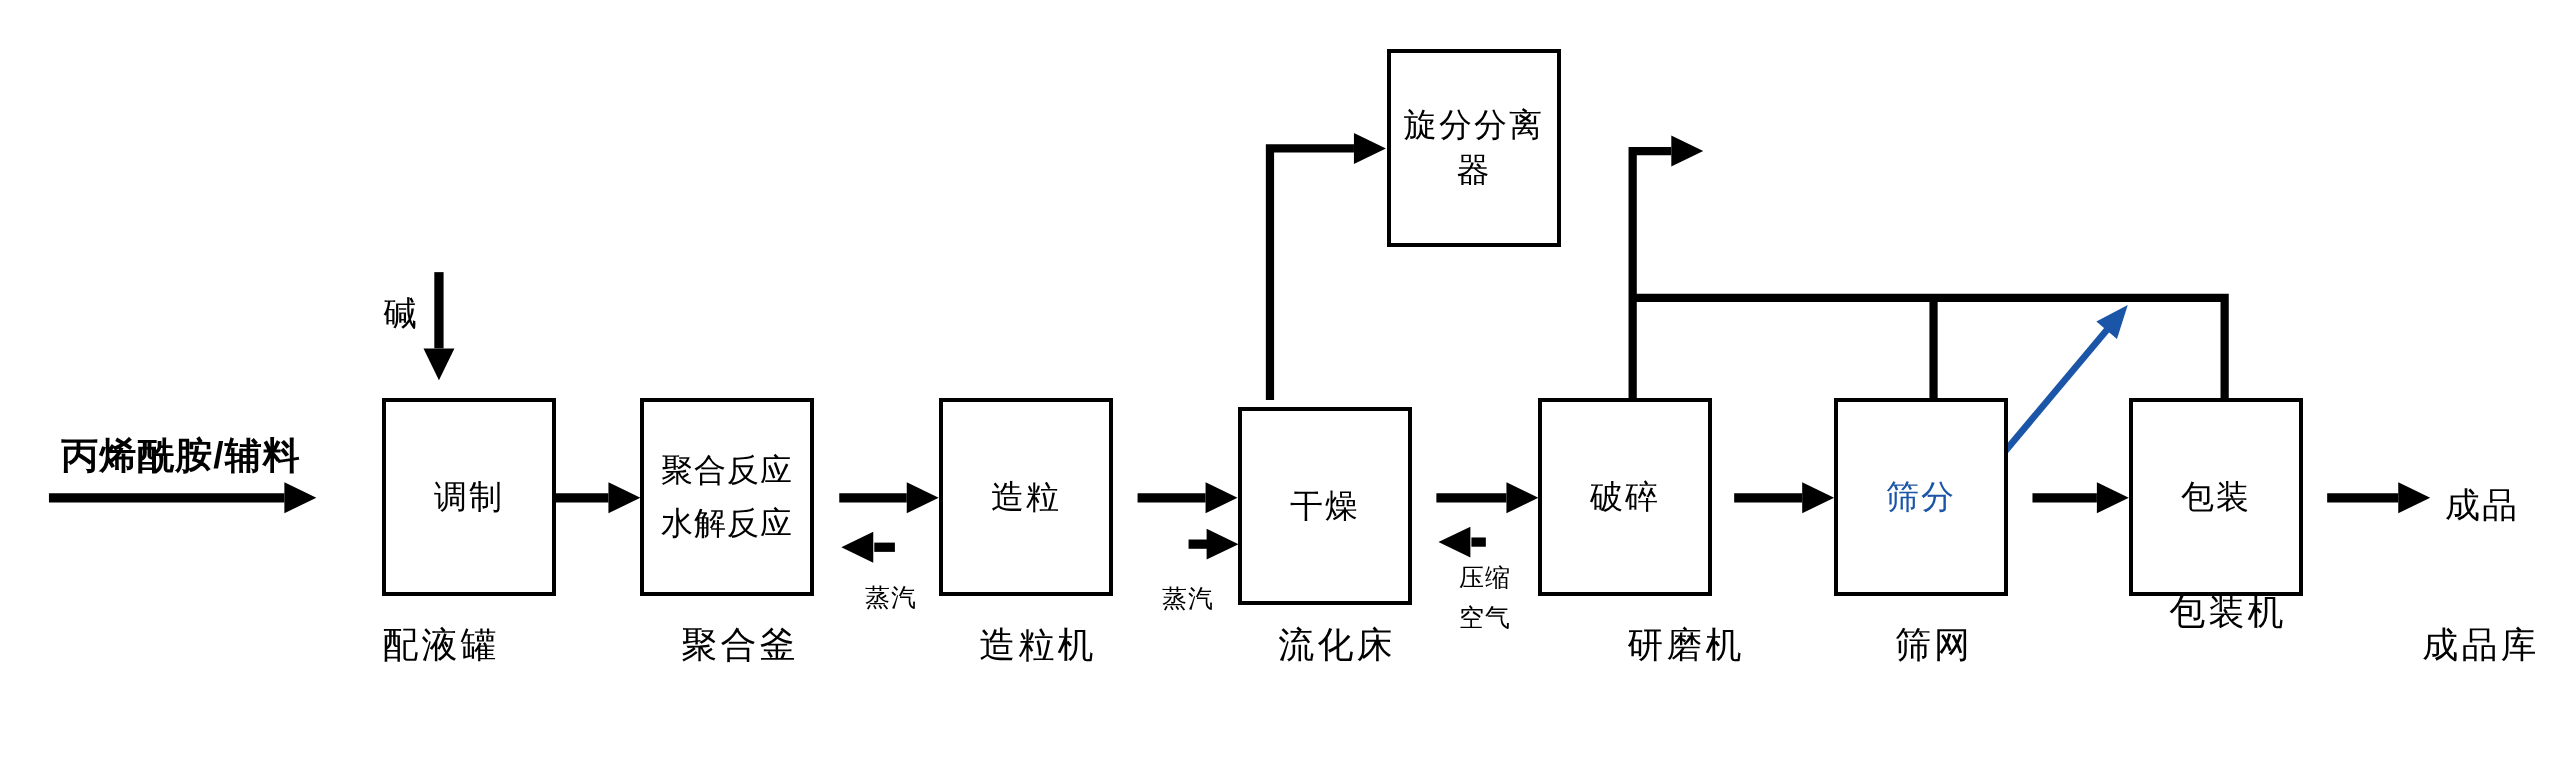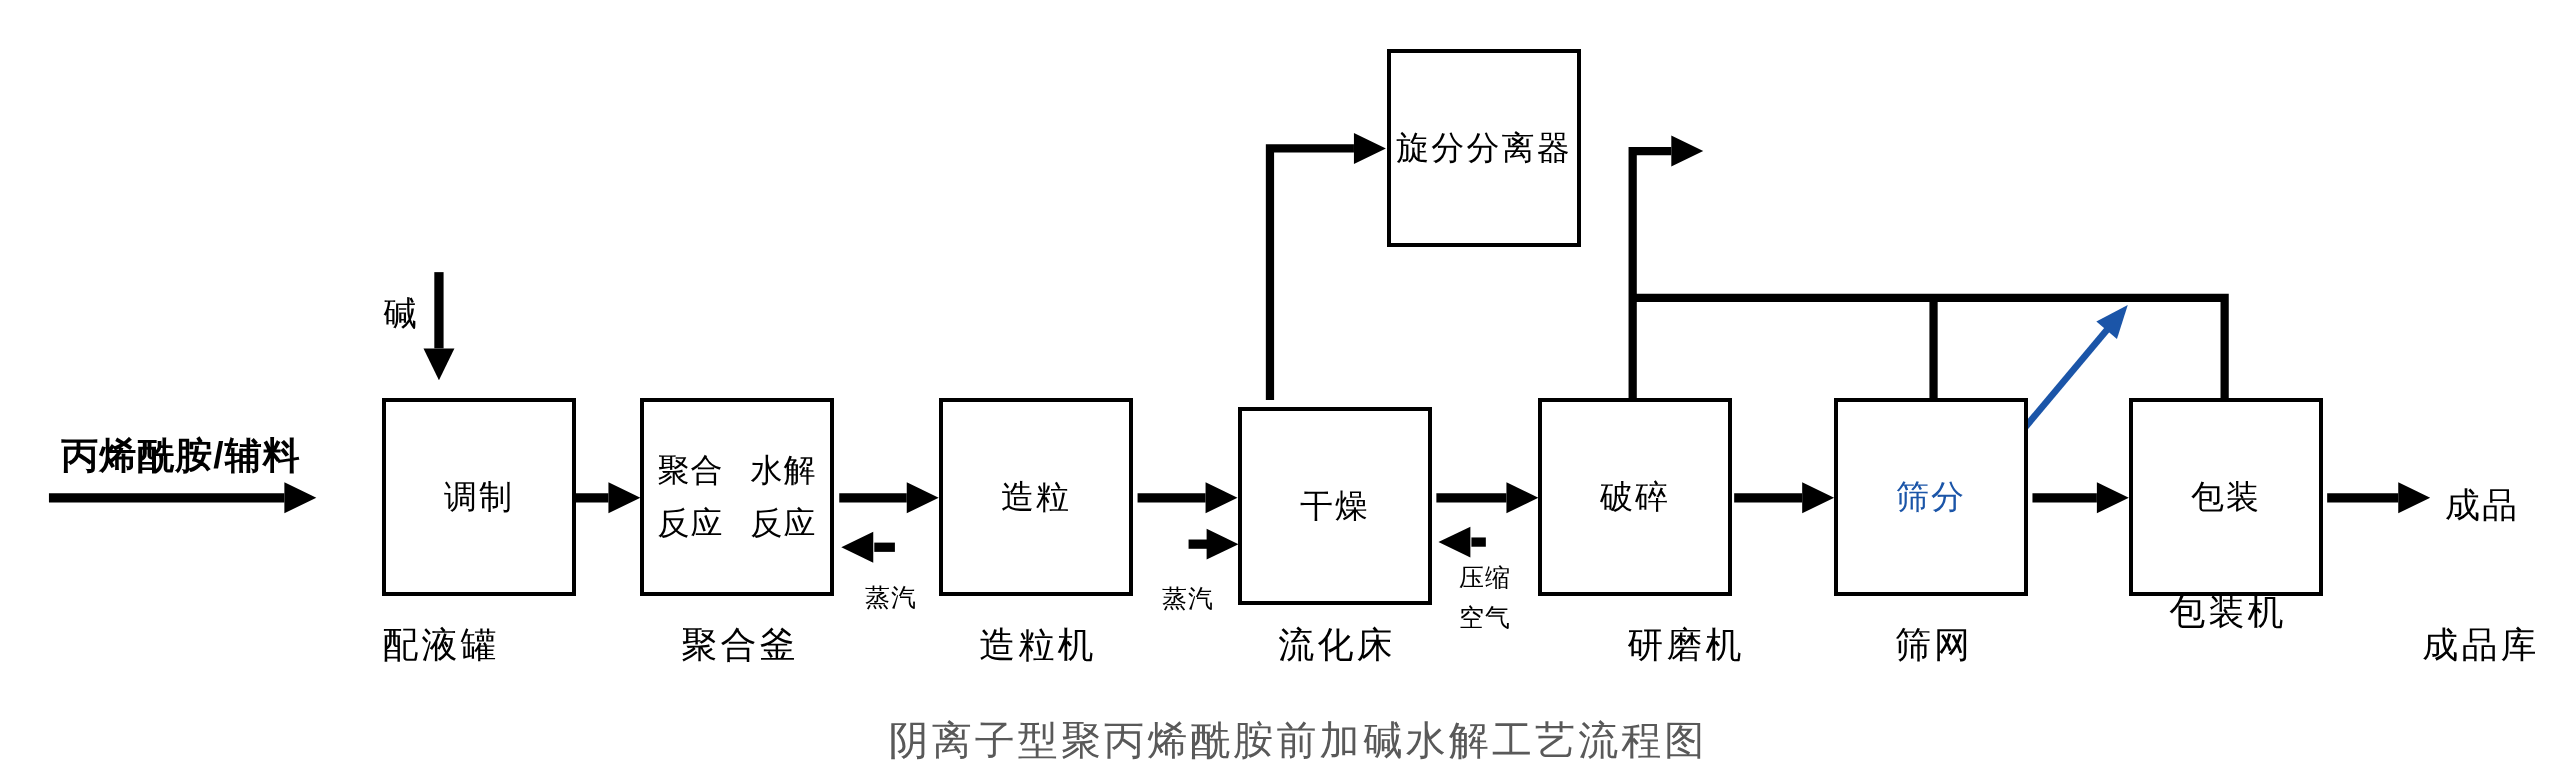--- a/index.html
+++ b/index.html
@@ -1,22 +1,22 @@
 <!DOCTYPE html>
 <html style="--accent: #1B55A8; --title-gray: #595959;font-size:8.2px"><head>
 <meta charset="utf-8">
 <style>
   html,body{margin:0;padding:0;background:#ffffff;}
   .canvas{position:relative;width:2576px;height:773px;background:#ffffff;overflow:hidden;
           font-family:"Liberation Sans","DejaVu Sans",sans-serif;color:#000;}
   .wires{position:absolute;left:0;top:0;width:2576px;height:773px;}
-  .box{position:absolute;width:194px;height:198px;border:4.1px solid #000;background:#fff;
+  .box{position:absolute;width:174px;height:198px;border:4.1px solid #000;background:#fff;
        box-sizing:border-box;display:flex;align-items:center;justify-content:center;
        text-align:center;font-size:33px;letter-spacing:2.1px;}
-  .box.two-line{font-size:32px;line-height:53px;letter-spacing:1px;}
+  .box.two-line{flex-direction:column;font-size:32px;line-height:53px;letter-spacing:1px;}
   .ctext{position:absolute;transform:translate(-50%,-50%);white-space:nowrap;text-align:center;}
   .eq-label{font-size:36px;letter-spacing:3.1px;}
   .small-label{font-size:25px;letter-spacing:1px;}
   .feed-label{font-size:37px;letter-spacing:1px;font-weight:bold;}
   .alkali-label{font-size:34px;}
   .product-label{font-size:35px;letter-spacing:2.1px;}
   .accent-text{color:var(--accent,#1B55A8);}
   .callout{position:absolute;transform:translate(-50%,-50%);text-align:center;white-space:nowrap;
            font-size:49px;line-height:74px;letter-spacing:1.5px;color:var(--accent,#1B55A8);}
   .title{font-size:40px;letter-spacing:3.1px;color:var(--title-gray,#595959);}
@@ -112,16 +112,15 @@
 
   <div class="ctext feed-label" style="left:181px;top:456px;">丙烯酰胺/辅料</div>
   <div class="ctext alkali-label" style="left:400px;top:314px;">碱</div>
   <div class="ctext small-label" style="left:891px;top:597px;">蒸汽</div>
   <div class="ctext small-label" style="left:1188px;top:598px;">蒸汽</div>
   <div class="ctext small-label" style="left:1485px;top:577px;">压缩</div>
   <div class="ctext small-label" style="left:1485px;top:617px;">空气</div>
   <div class="ctext product-label" style="left:2482px;top:505px;">成品</div>
 
 
-  <div class="ctext title" style="left:1298px;top:740px;">阴离子型聚丙烯酰胺前加碱水解工艺流程图</div>
 
 </div>
 
 
 </body></html>

